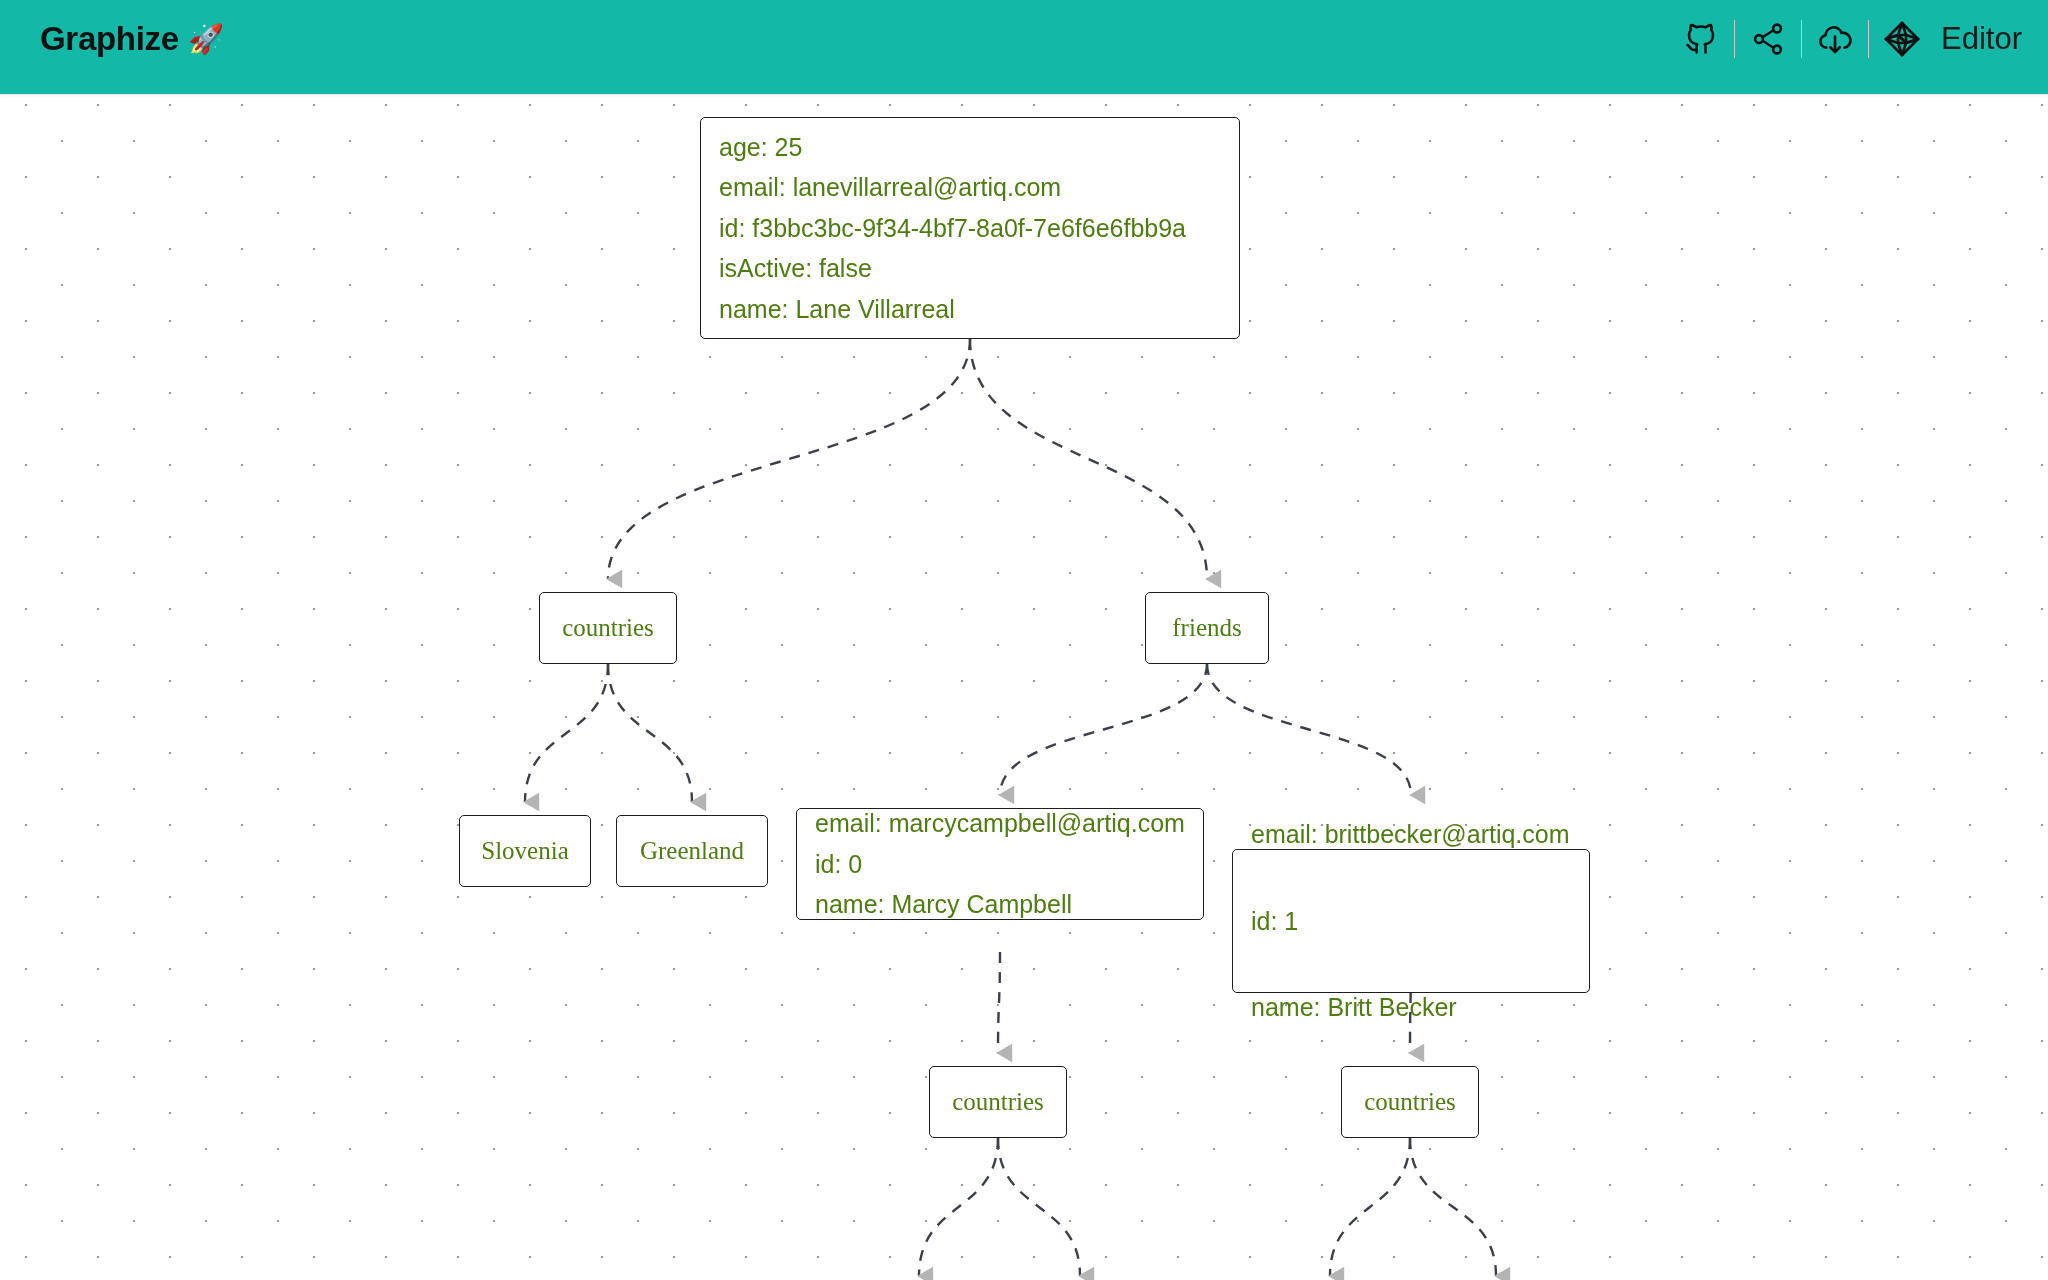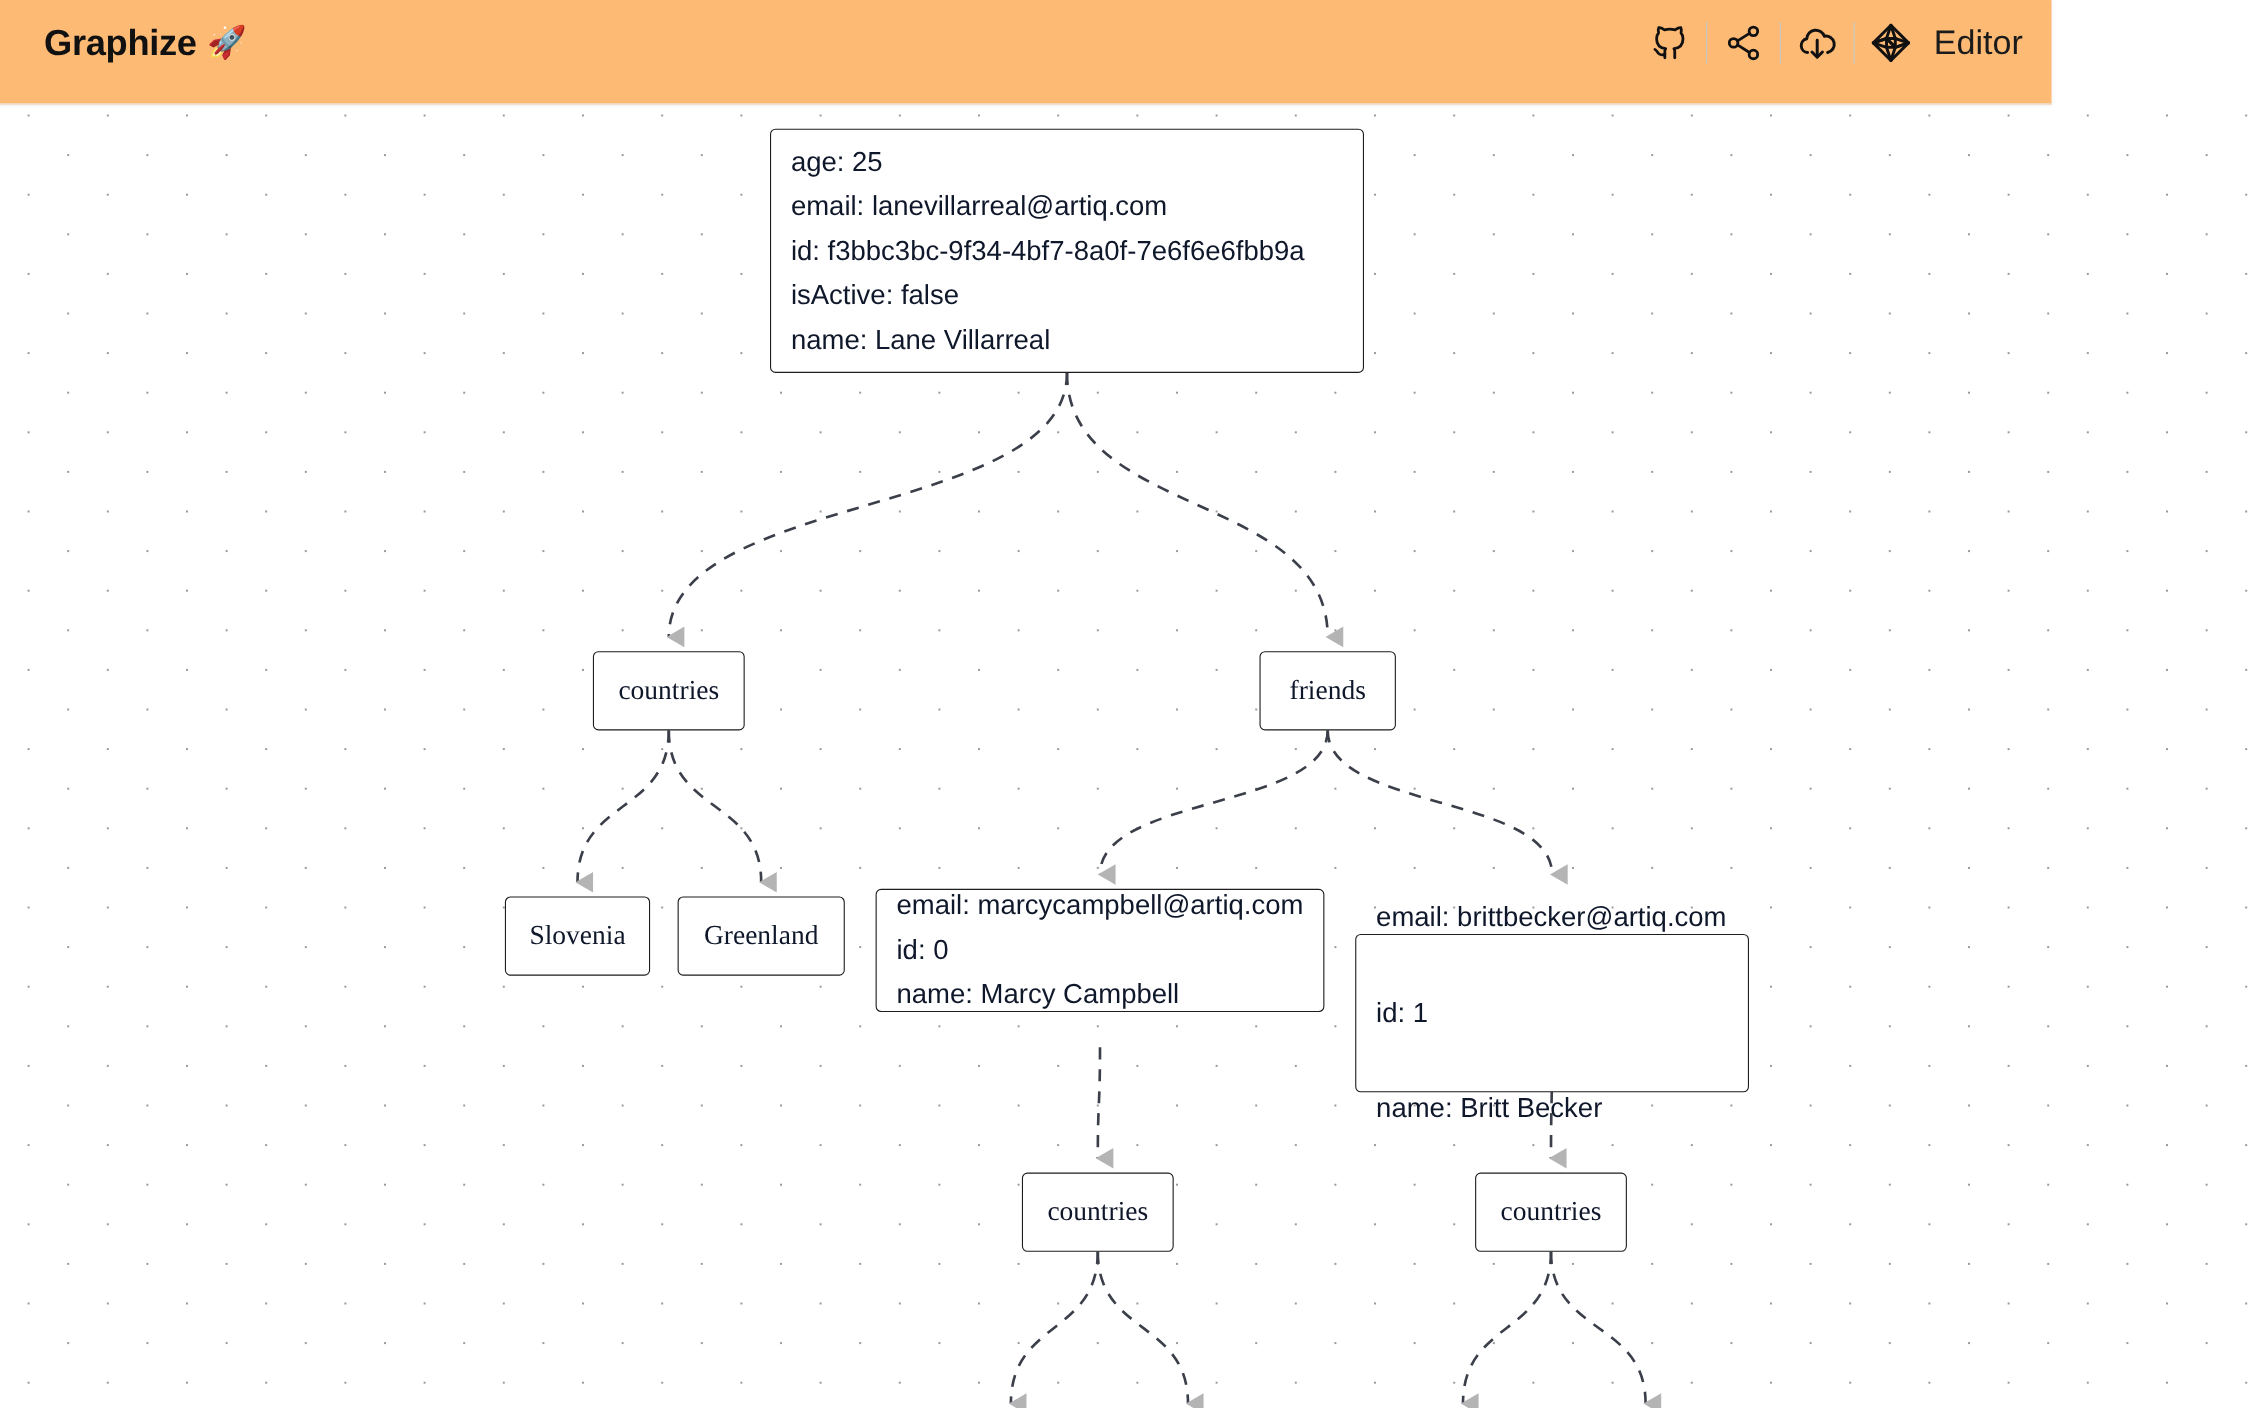--- a/index.html
+++ b/index.html
@@ -10,22 +10,22 @@
     overflow: hidden;
     background: #ffffff;
     font-family: "Liberation Sans", sans-serif;
   }
 
   
   #app { width: 2048px; height: 1280px; position: relative; }
 
   .header {
     position: absolute; top: 0; left: 0;
-    width: 1865px; height: 95px;
-    background: #fdba74;
+    width: 2048px; height: 95px;
+    background: #14b8a6;
     border-bottom: 1px solid #e8e8e8;
     box-shadow: 0 1px 3px rgba(0,0,0,0.06);
     display: flex; align-items: center;
     justify-content: space-between;
     padding: 0 26px 16px 40px;
     z-index: 20;
   }
   .brand {
     font-size: 33px; font-weight: bold; color: #111111;
     letter-spacing: -0.3px; display: flex; align-items: center; gap: 10px;
@@ -73,21 +73,21 @@
     justify-content: center;
     z-index: 5;
   }
   .node.label-node {
     align-items: center;
     justify-content: center;
     font-family: Liberation Serif, serif;
   }
   .node .line {
     font-size: 25px;
-    color: #0f172a;
+    color: #4d7c0f;
     line-height: 1.38;
     white-space: nowrap;
   }
   .node.obj-node { padding: 16px 18px; }
   .node.obj-node .line { padding: 3px 0; }
   .node.label-node .line { font-size: 25px; }
 </style>
 </head>
 <body>
 

